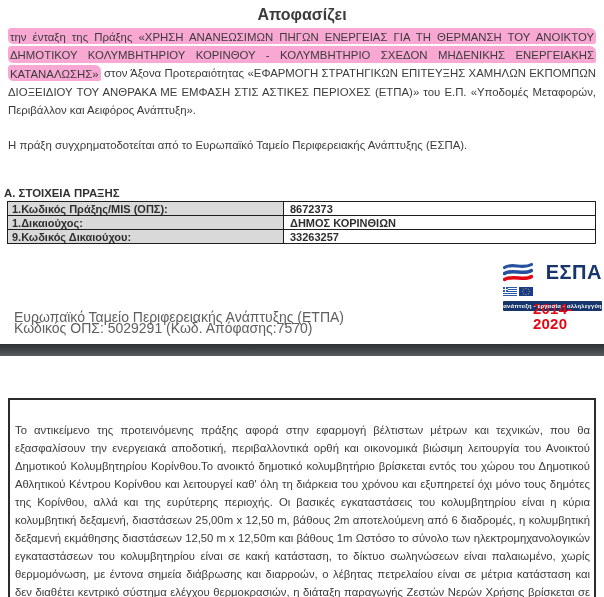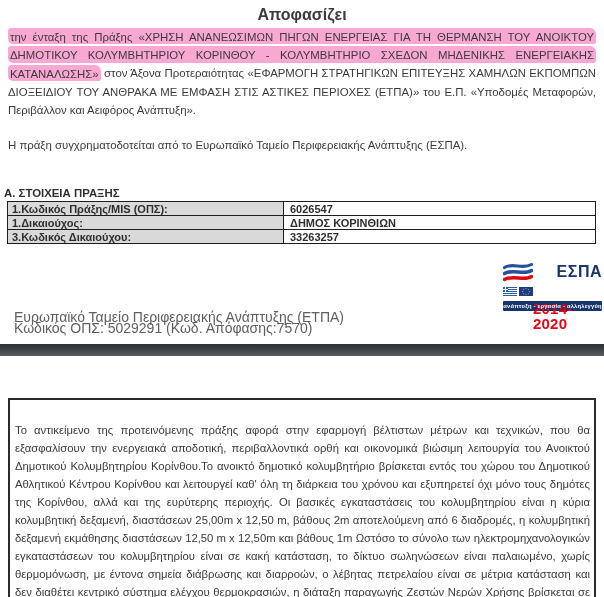--- a/index.html
+++ b/index.html
@@ -82,21 +82,21 @@
     width: 99px;
   }
   .espa-row1 {
     display: flex;
     align-items: center;
     height: 23px;
   }
   .espa-waves { width: 30px; height: 22px; flex: 0 0 auto; }
   .espa-name {
     flex: 1;
-    font-size: 16px;
+    font-size: 20px;
     font-weight: bold;
     color: #17356b;
     letter-spacing: 0.5px;
     line-height: 22px;
     text-align: right;
   }
   .espa-row2 {
     display: flex;
     align-items: center;
     justify-content: space-between;
@@ -182,28 +182,28 @@
   <p class="decision-paragraph"><mark class="hl">την ένταξη της Πράξης «ΧΡΗΣΗ ΑΝΑΝΕΩΣΙΜΩΝ ΠΗΓΩΝ ΕΝΕΡΓΕΙΑΣ ΓΙΑ ΤΗ ΘΕΡΜΑΝΣΗ ΤΟΥ ΑΝΟΙΚΤΟΥ ΔΗΜΟΤΙΚΟΥ ΚΟΛΥΜΒΗΤΗΡΙΟΥ ΚΟΡΙΝΘΟΥ - ΚΟΛΥΜΒΗΤΗΡΙΟ ΣΧΕΔΟΝ ΜΗΔΕΝΙΚΗΣ ΕΝΕΡΓΕΙΑΚΗΣ ΚΑΤΑΝΑΛΩΣΗΣ»</mark><span> στον Άξονα Προτεραιότητας «ΕΦΑΡΜΟΓΗ ΣΤΡΑΤΗΓΙΚΩΝ ΕΠΙΤΕΥΞΗΣ ΧΑΜΗΛΩΝ ΕΚΠΟΜΠΩΝ ΔΙΟΞΕΙΔΙΟΥ ΤΟΥ ΑΝΘΡΑΚΑ ΜΕ ΕΜΦΑΣΗ ΣΤΙΣ ΑΣΤΙΚΕΣ ΠΕΡΙΟΧΕΣ (ΕΤΠΑ)»  του Ε.Π. «Υποδομές Μεταφορών, Περιβάλλον και Αειφόρος Ανάπτυξη».</span></p>
 
   <p class="cofinance">Η πράξη συγχρηματοδοτείται από το Ευρωπαϊκό Ταμείο Περιφερειακής Ανάπτυξης (ΕΣΠΑ).</p>
 
   <div class="section-a-title">Α. ΣΤΟΙΧΕΙΑ ΠΡΑΞΗΣ</div>
 
   <table class="praxis">
     <tbody>
         <tr>
       <td class="lbl shaded">1.Κωδικός Πράξης/MIS (ΟΠΣ):</td>
-      <td class="val">6026547</td>
+      <td class="val">8672373</td>
     </tr>
     <tr>
       <td class="lbl shaded">1.Δικαιούχος:</td>
       <td class="val">ΔΗΜΟΣ ΚΟΡΙΝΘΙΩΝ</td>
     </tr>
     <tr>
-      <td class="lbl shaded">3.Κωδικός Δικαιούχου:</td>
+      <td class="lbl shaded">9.Κωδικός Δικαιούχου:</td>
       <td class="val">33263257</td>
     </tr>
   </tbody>
     </table>
 
   <div class="espa-logo">
     <div class="espa-row1">
       <svg class="espa-waves" viewBox="0 0 40 28" aria-hidden="true">
         <path d="M2,8 C12,1 26,11 38,4" fill="none" stroke="#24509e" stroke-width="4.2" stroke-linecap="round"></path>
         <path d="M2,16 C13,9 27,19 38,12" fill="none" stroke="#24509e" stroke-width="4.6" stroke-linecap="round"></path>

